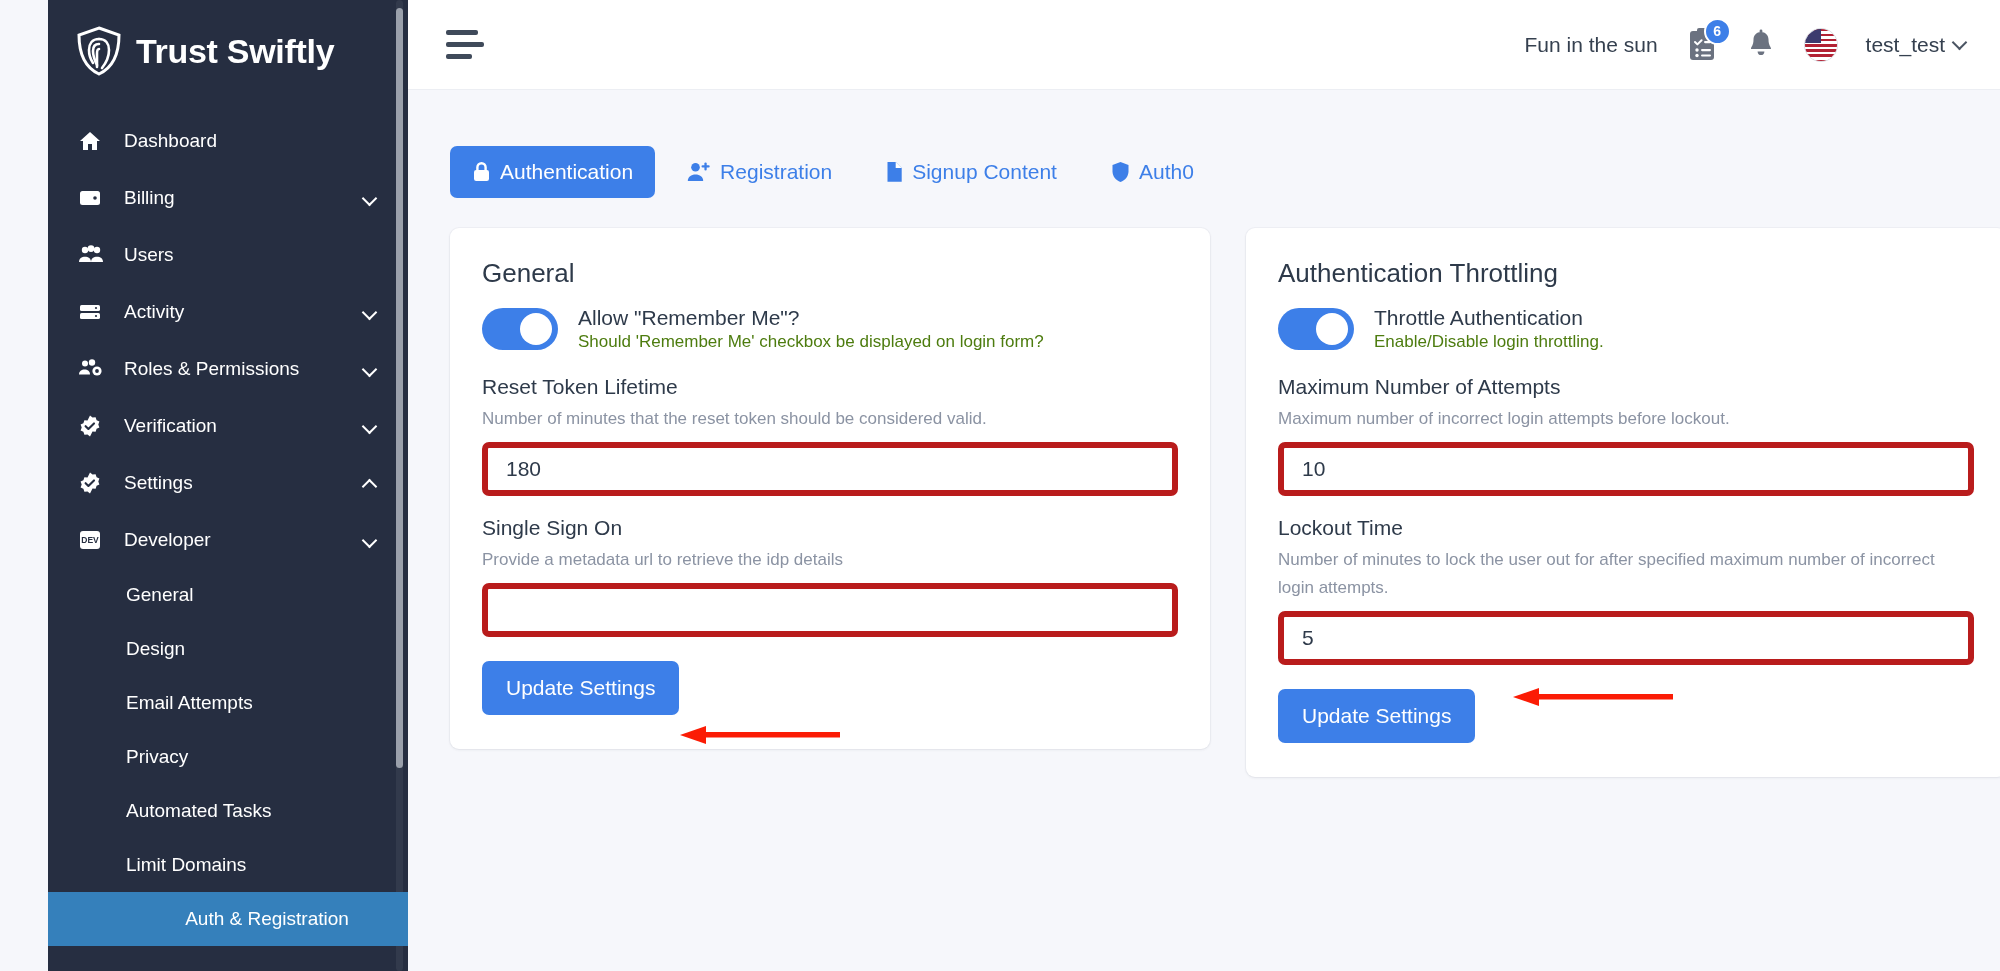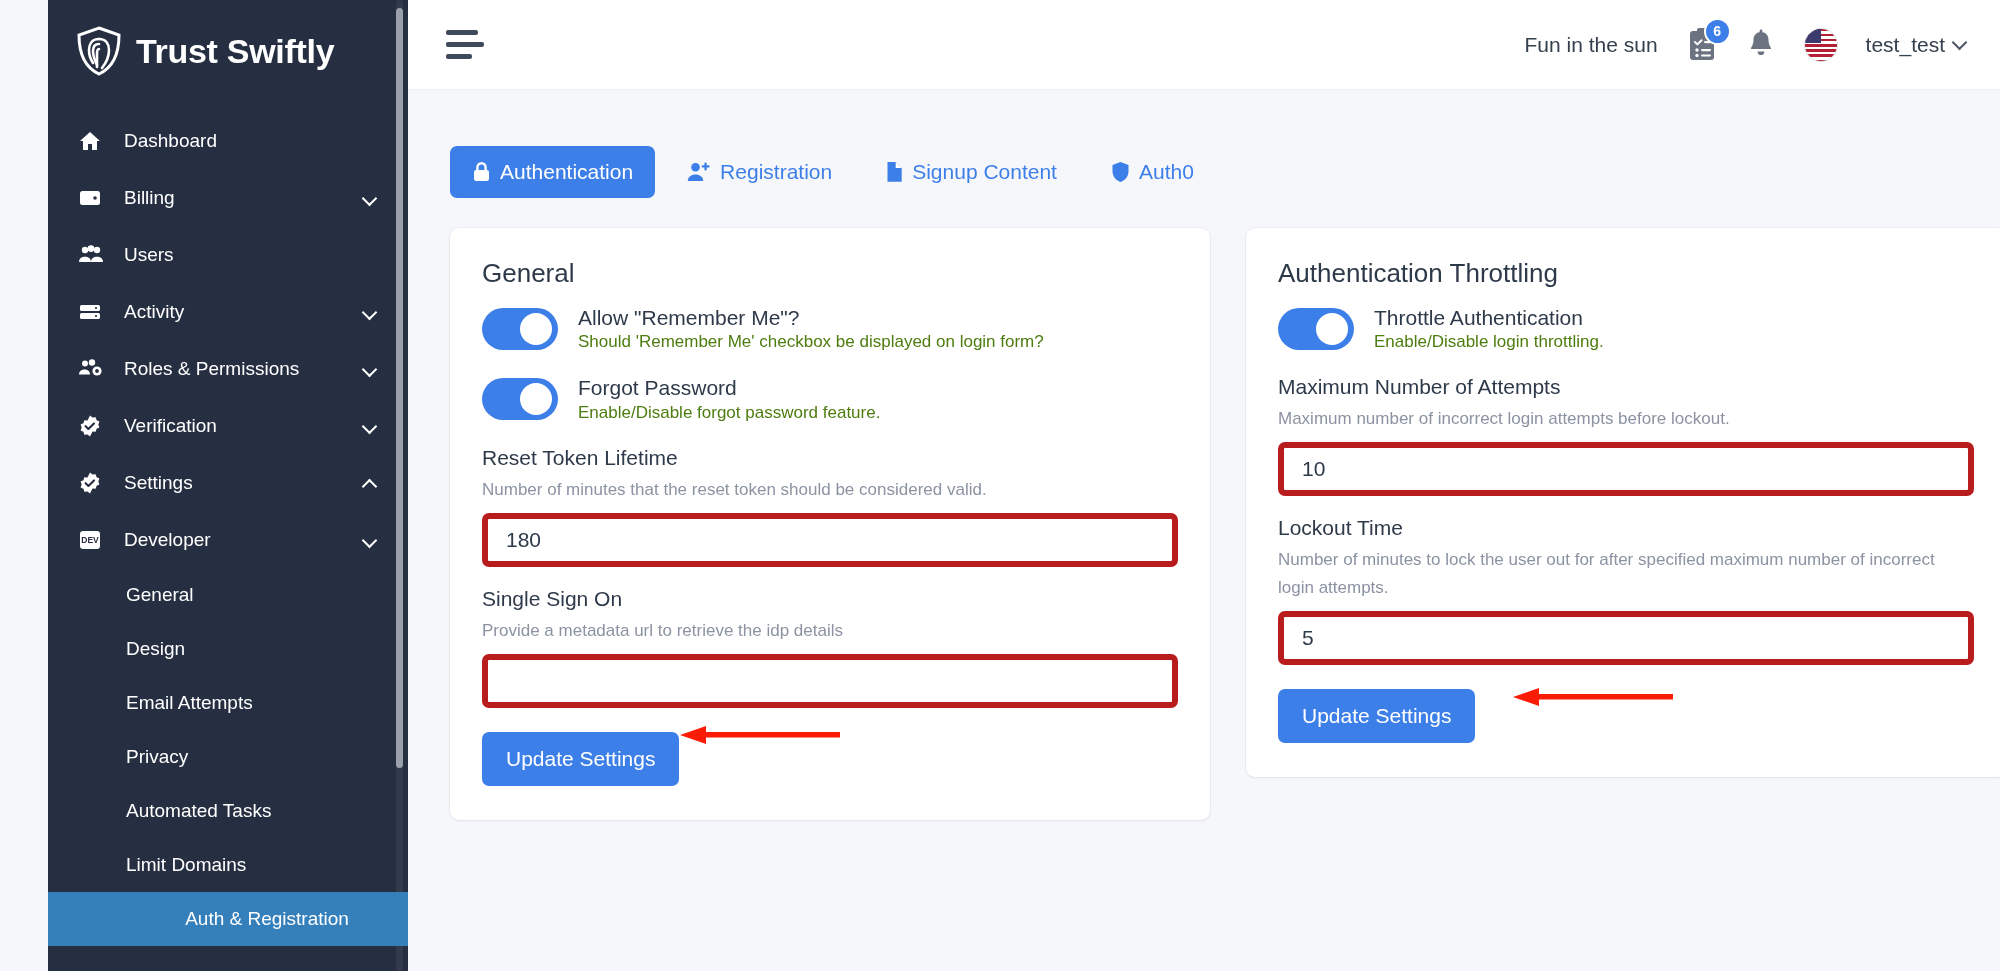--- a/index.html
+++ b/index.html
@@ -535,29 +535,20 @@
           <div class="toggle-row">
             <div class="switch">
                 <span class="knob"></span>
               </div>
             <div class="toggle-text">
               <div class="toggle-label">Allow "Remember Me"?</div>
               <div class="toggle-help">Should 'Remember Me' checkbox be displayed on login form?</div>
             </div>
           </div>
 
-          <div class="toggle-row">
-            <div class="switch">
-                <span class="knob"></span>
-              </div>
-            <div class="toggle-text">
-              <div class="toggle-label">Forgot Password</div>
-              <div class="toggle-help">Enable/Disable forgot password feature.</div>
-            </div>
-          </div>
 
           <div class="field">
             <div class="field-label">Reset Token Lifetime</div>
             <div class="field-help">Number of minutes that the reset token should be considered valid.</div>
             <input class="field-input" type="text" value="180" style="">
           </div>
 
           <div class="field">
             <div class="field-label">Single Sign On</div>
             <div class="field-help">Provide a metadata url to retrieve the idp details</div>

